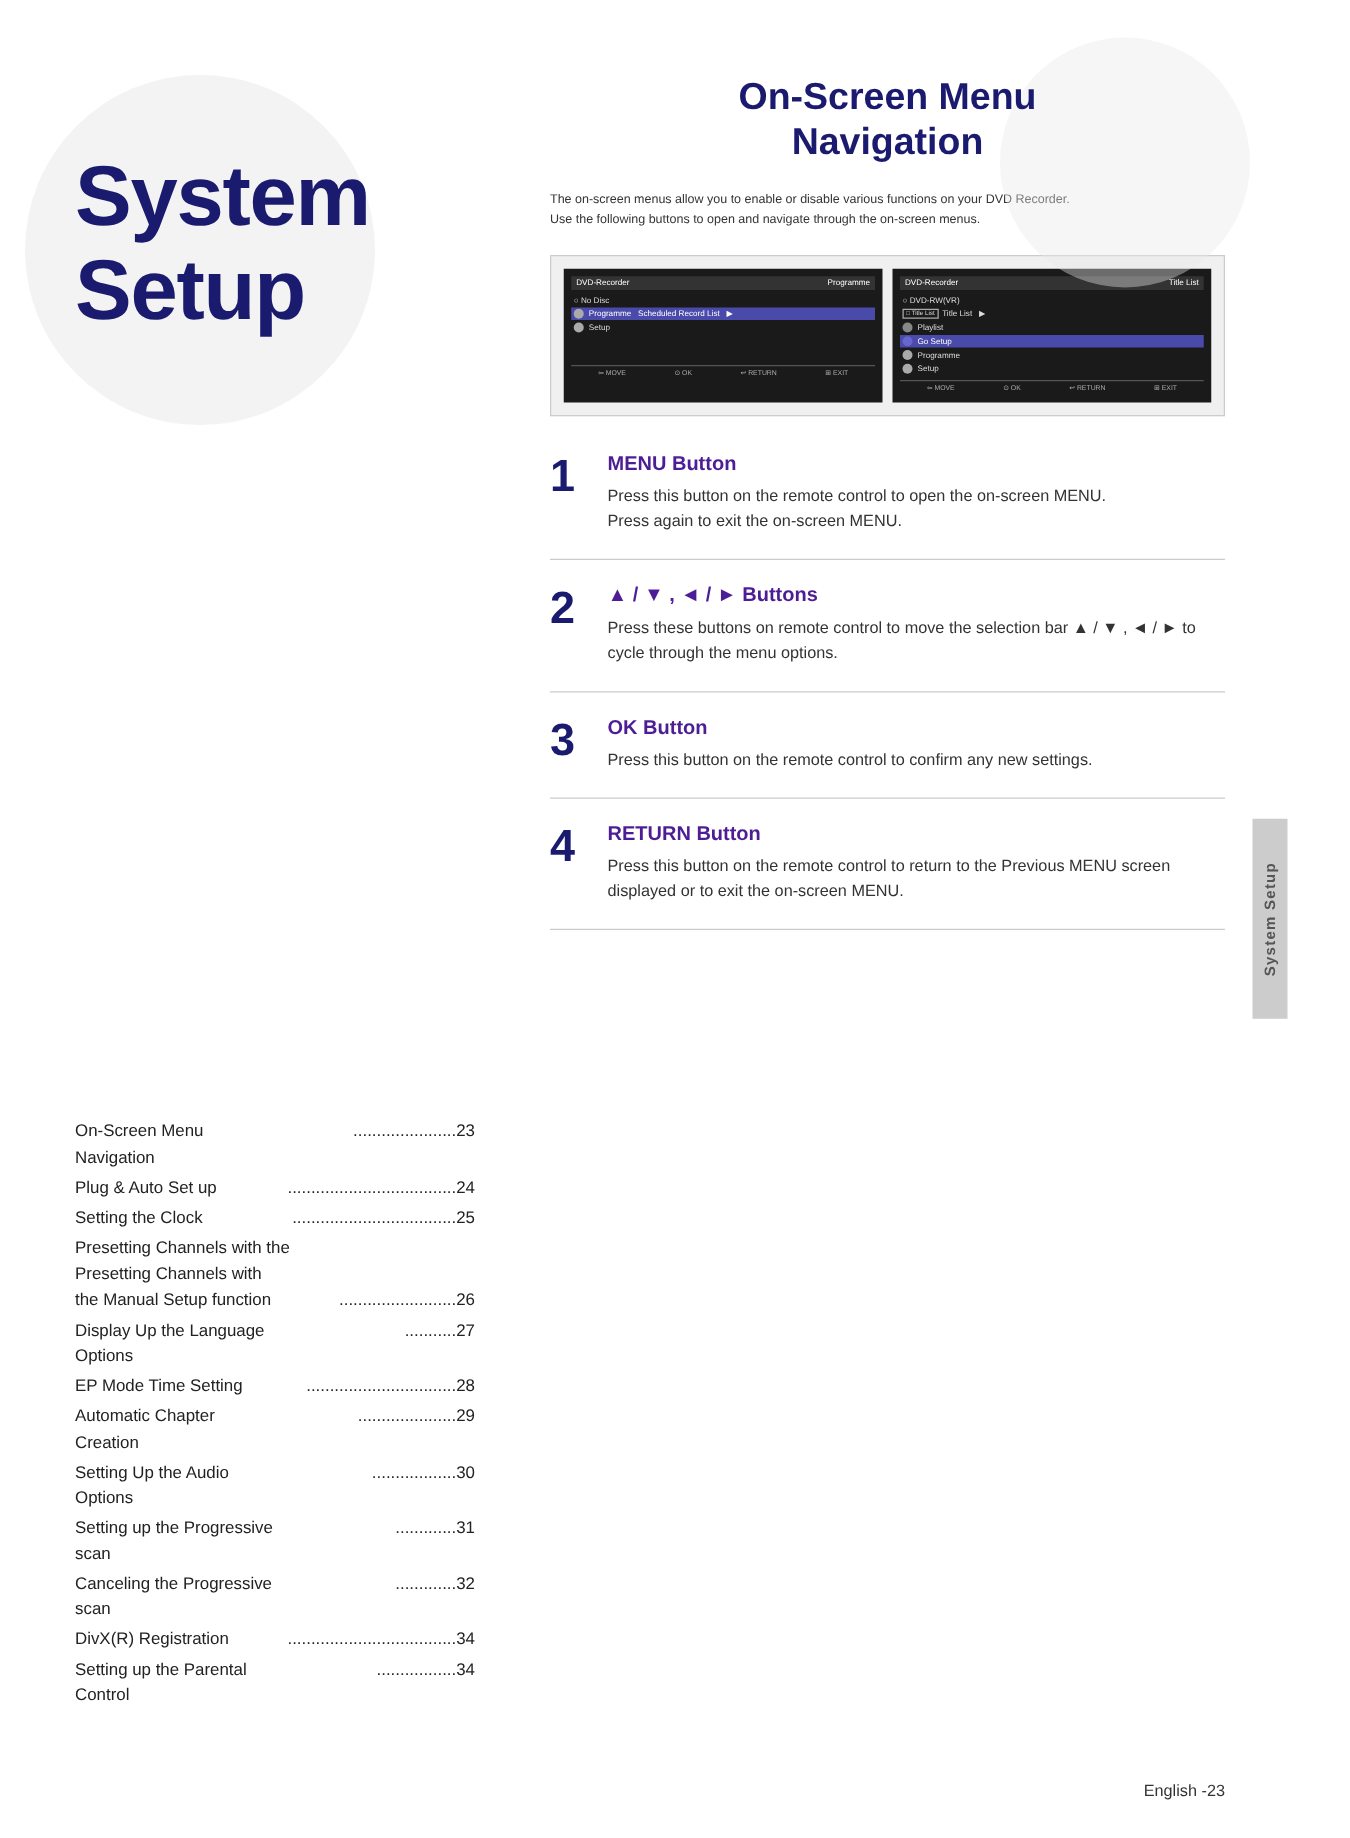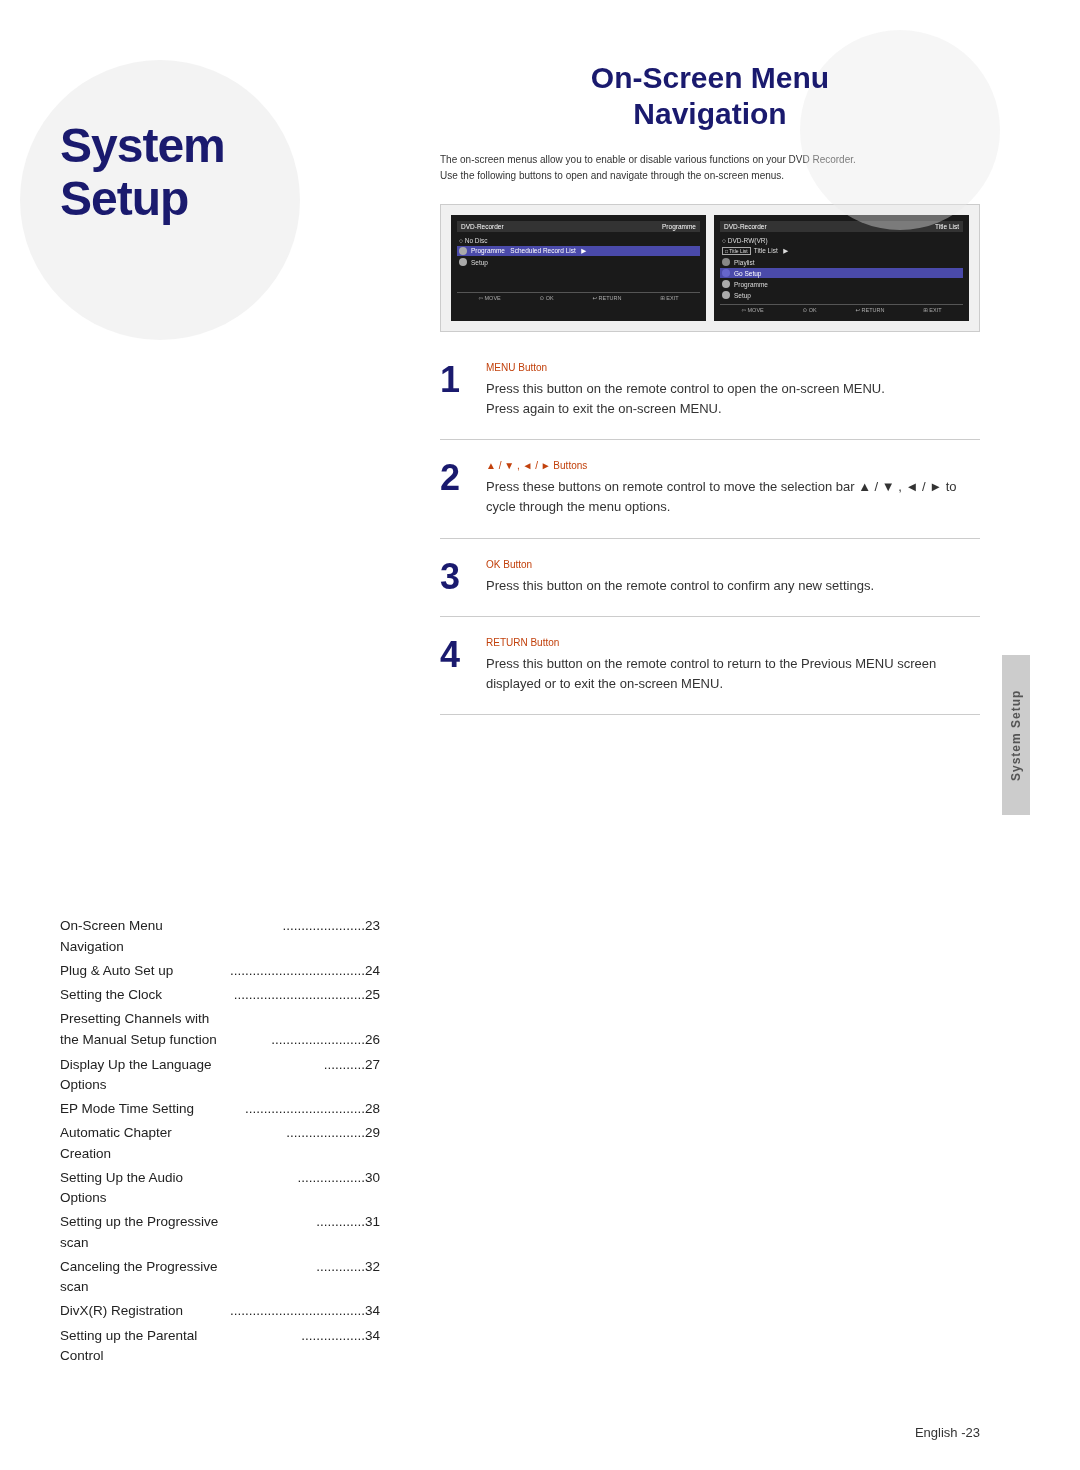--- a/index.html
+++ b/index.html
@@ -22,21 +22,21 @@
       height: 1470px;
       background: #fff;
       display: flex;
       flex-direction: column;
     }
 
     .system-setup-title {
       position: absolute;
       top: 120px;
       left: 60px;
-      font-size: 48px;
+      font-size: 68px;
       font-weight: 900;
       color: #1a1a6e;
       line-height: 1.1;
       letter-spacing: -1px;
     }
 
     .system-setup-title .system {
       display: block;
     }
     .system-setup-title .setup {
@@ -221,23 +221,23 @@
       color: #1a1a6e;
       min-width: 30px;
       line-height: 1;
     }
 
     .step-content {
       flex: 1;
     }
 
     .step-title {
-      font-size: 10px;
-      font-weight: 400;
-      color: #c2410c;
+      font-size: 16px;
+      font-weight: 700;
+      color: #4c1d95;
       margin-bottom: 6px;
     }
 
     .step-desc {
       font-size: 13px;
       color: #333;
       line-height: 1.55;
     }
 
     
@@ -290,20 +290,21 @@
       <span class="toc-dots">......................23</span>
     </div>
     <div class="toc-item">
       <span class="toc-label">Plug &amp; Auto Set up</span>
       <span class="toc-dots">....................................24</span>
     </div>
     <div class="toc-item">
       <span class="toc-label">Setting the Clock</span>
       <span class="toc-dots">...................................25</span>
     </div>
+    <div class="toc-item-multiline">Presetting Channels with the</div>
     <div class="toc-item-multiline">Presetting Channels with</div>
     <div class="toc-item">
       <span class="toc-label">the Manual Setup function</span>
       <span class="toc-dots">.........................26</span>
     </div>
     <div class="toc-item">
       <span class="toc-label">Display Up the Language Options</span>
       <span class="toc-dots">...........27</span>
     </div>
     <div class="toc-item">

